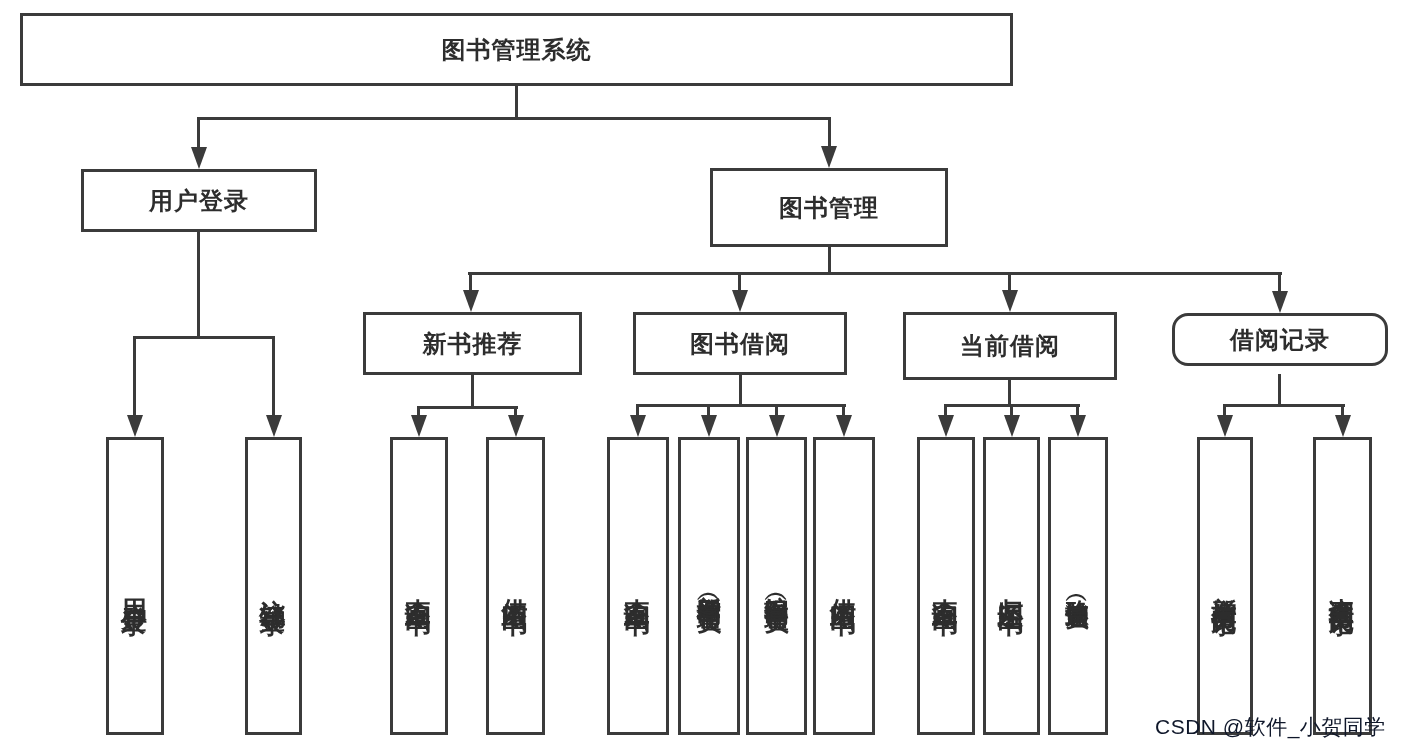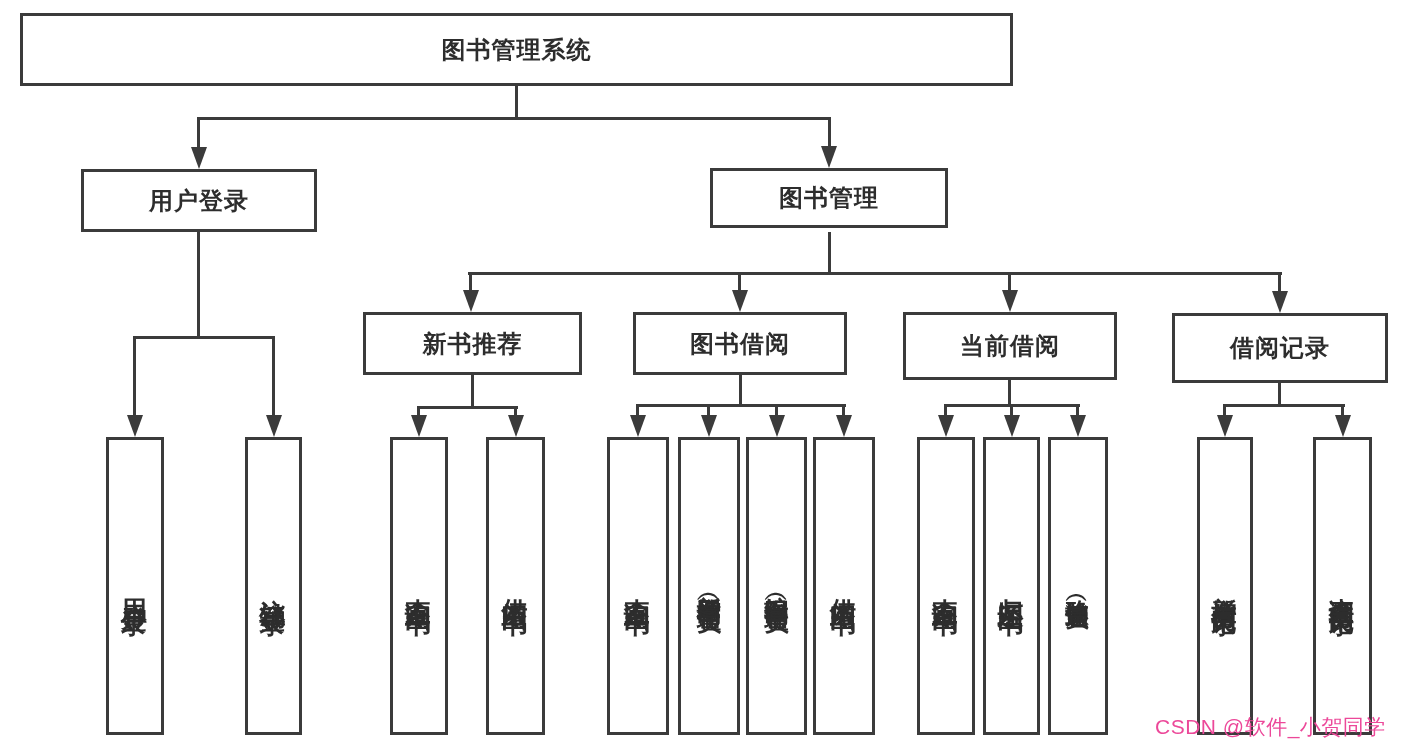--- a/index.html
+++ b/index.html
@@ -43,21 +43,21 @@
     position:absolute;width:0;height:0;
     border-left:8px solid transparent;
     border-right:8px solid transparent;
     border-top:22px solid #3b3b3b;
     z-index:1;
   }
   .watermark{
     position:absolute;
     left:1155px;top:713px;
     font-size:21px;
-    color:#ec4899;
+    color:#0f172a;
     letter-spacing:0.5px;
     white-space:nowrap;
     z-index:3;
   }
 </style>
 </head>
 <body>
 
 <div id="canvas">
 
@@ -68,21 +68,21 @@
   <div class="vl" style="left:515px;top:68px;height:50px;"></div>
   <div class="hl" style="left:197px;top:117px;width:634px;"></div>
   <div class="vl" style="left:197px;top:117px;height:32px;"></div>
   <div class="arr" style="left:191px;top:147px;"></div>
   <div class="vl" style="left:828px;top:117px;height:31px;"></div>
   <div class="arr" style="left:821px;top:146px;"></div>
 
   <div class="box" style="left:81px;top:169px;width:236px;height:63px;">
     <span>用户登录</span>
   </div>
-  <div class="box" style="left:710px;top:168px;width:238px;height:60px;">
+  <div class="box" style="left:710px;top:168px;width:238px;height:79px;">
     <span>图书管理</span>
   </div>
 
   <div class="vl" style="left:197px;top:232px;height:106px;"></div>
   <div class="hl" style="left:133px;top:336px;width:142px;"></div>
   <div class="vl" style="left:133px;top:336px;height:80px;"></div>
   <div class="arr" style="left:127px;top:415px;"></div>
   <div class="vl" style="left:272px;top:336px;height:80px;"></div>
   <div class="arr" style="left:266px;top:415px;"></div>
 
@@ -99,21 +99,21 @@
 
   <div class="box" style="left:363px;top:312px;width:219px;height:63px;">
     <span>新书推荐</span>
   </div>
   <div class="box" style="left:633px;top:312px;width:214px;height:63px;">
     <span>图书借阅</span>
   </div>
   <div class="box" style="left:903px;top:312px;width:214px;height:68px;">
     <span>当前借阅</span>
   </div>
-  <div class="box" style="left:1172px;top:313px;width:216px;height:70px;">
+  <div class="box" style="left:1172px;top:313px;width:216px;height:53px;border-radius:16px;">
     <span>借阅记录</span>
   </div>
 
   <div class="vl" style="left:471px;top:375px;height:34px;"></div>
   <div class="hl" style="left:417px;top:406px;width:101px;"></div>
   <div class="vl" style="left:417px;top:406px;height:12px;"></div>
   <div class="arr" style="left:411px;top:415px;"></div>
   <div class="vl" style="left:514px;top:406px;height:12px;"></div>
   <div class="arr" style="left:508px;top:415px;"></div>
 

